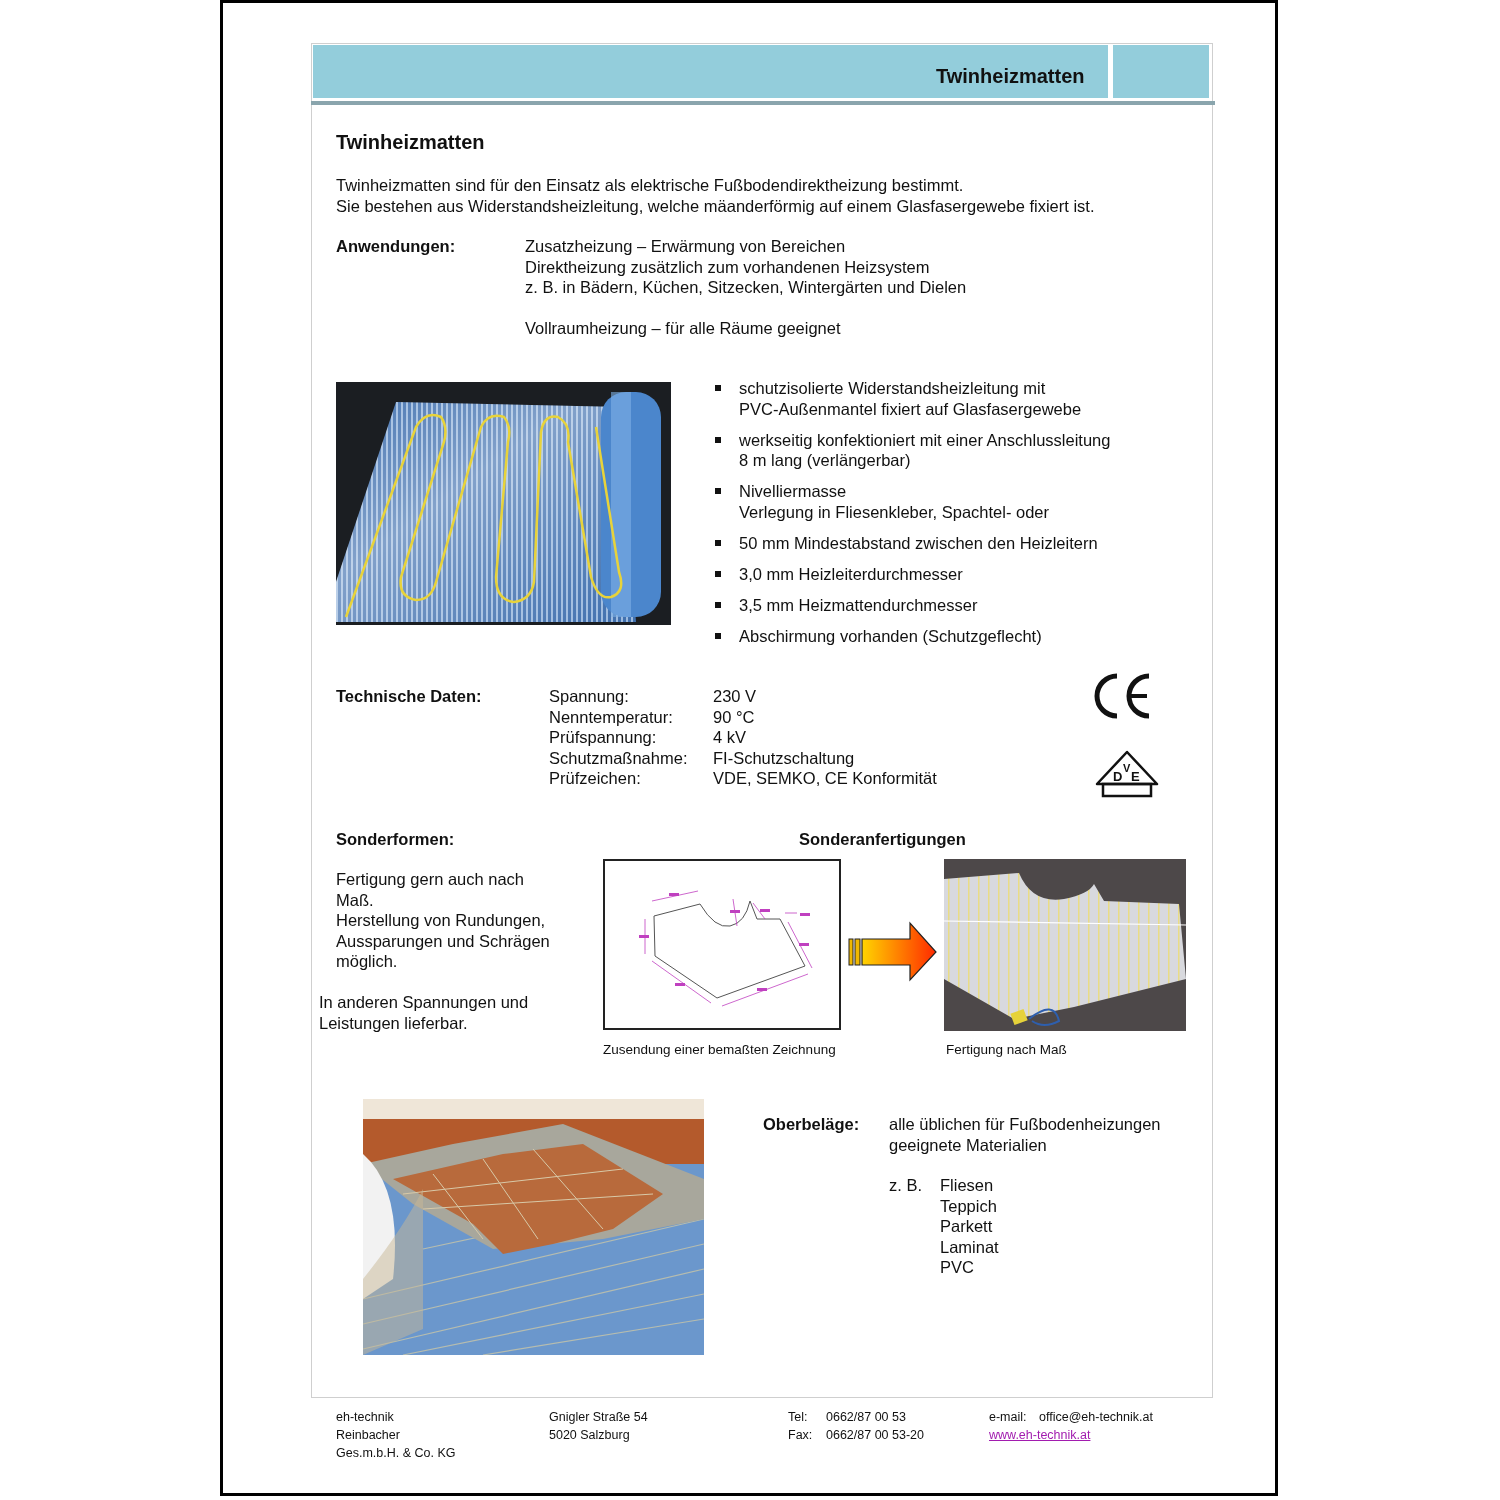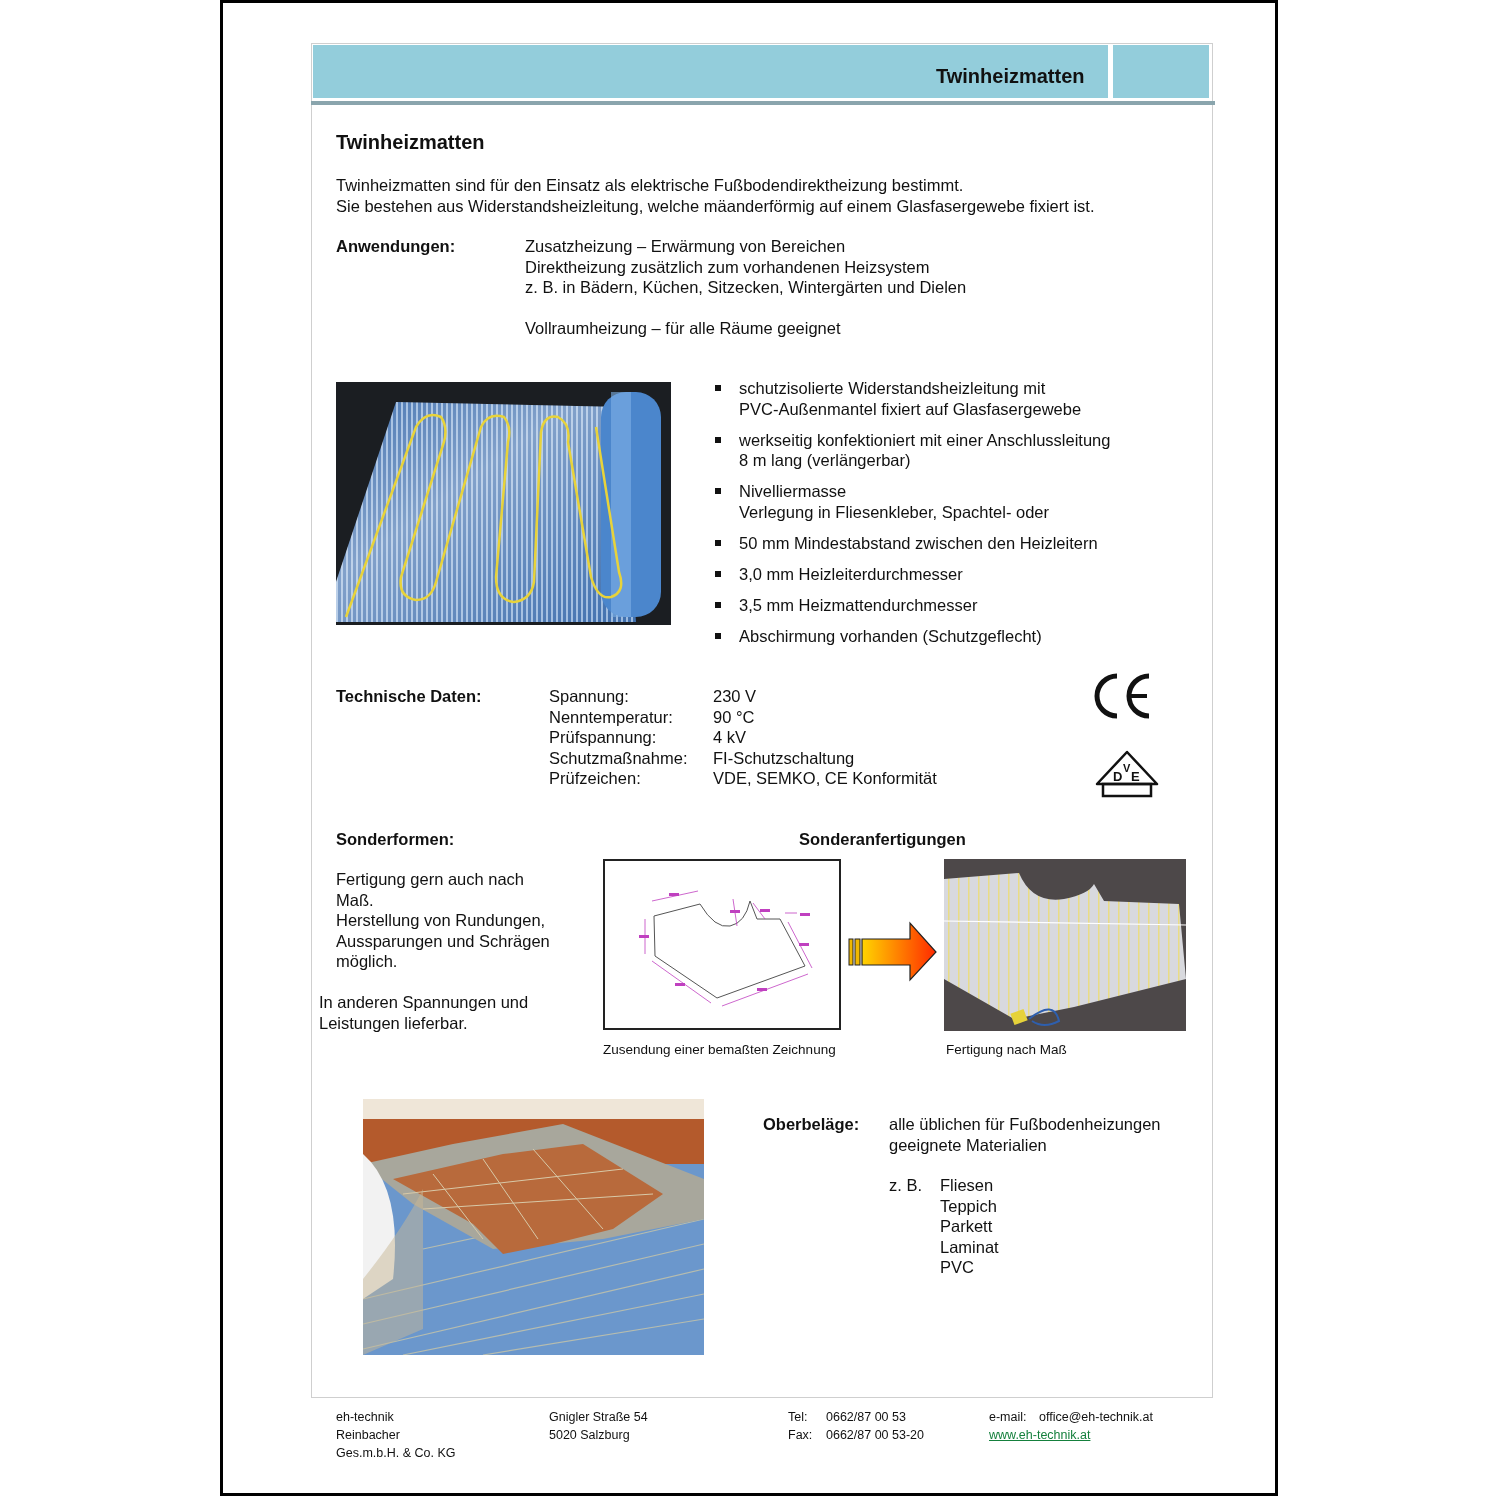--- a/index.html
+++ b/index.html
@@ -12,21 +12,21 @@
   .header-bar { position:absolute; left:313px; top:45px; width:795px; height:53px; background:#93cddb; }
   .header-bar2 { position:absolute; left:1113px; top:45px; width:96px; height:53px; background:#93cddb; }
   .header-rule { position:absolute; left:311px; top:101px; width:904px; height:4px; background:#8aa5ad; }
 
   .abs { position:absolute; white-space:nowrap; }
   .h1 { font-size:20px; font-weight:bold; }
   .body { font-size:16.5px; line-height:20.5px; }
   .bold { font-weight:bold; }
   .small { font-size:13.5px; }
   .footer { font-size:12.5px; line-height:18px; color:#111; }
-  .footer a { color:#15803d; text-decoration:underline; }
+  .footer a { color:#a21caf; text-decoration:underline; }
 
   .photo { position:absolute; overflow:hidden; }
   .bullets { position:absolute; left:712px; top:378px; width:470px; font-size:16.5px; line-height:20.5px; }
   .bullets .item { position:relative; padding-left:27px; margin-bottom:10.5px; }
   .bullets .item::before { content:""; position:absolute; left:3px; top:7px; width:6px; height:6px; background:#111; }
 
   .tech-row { display:flex; }
   .tech-key { width:164px; }
   .drawing-box { position:absolute; left:603px; top:859px; width:238px; height:171px;
                  border:2px solid #222; box-sizing:border-box; background:#fff; }

